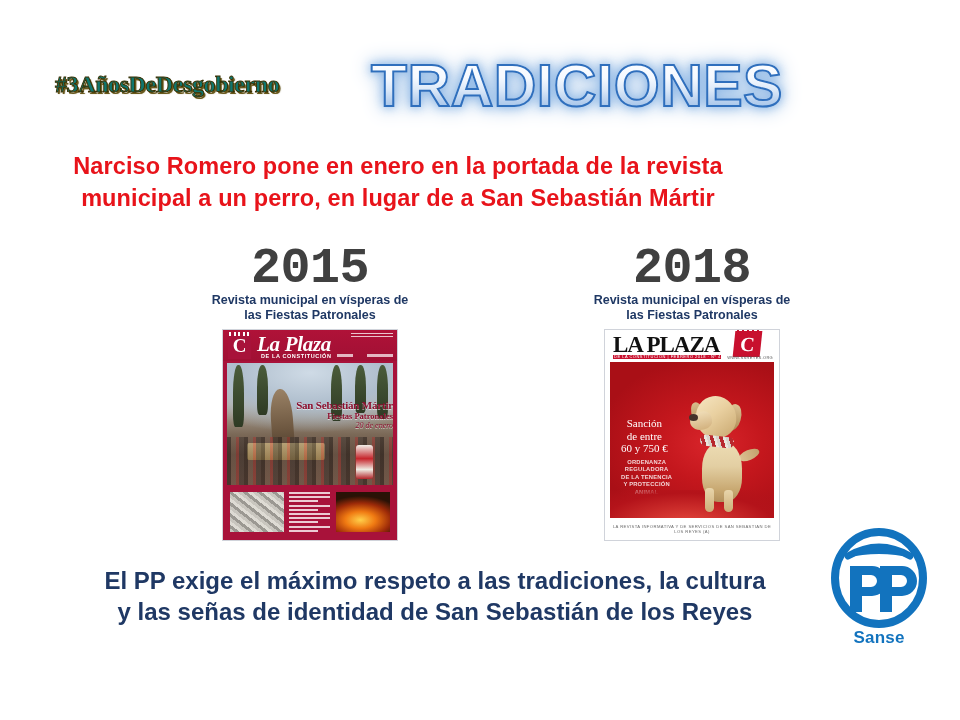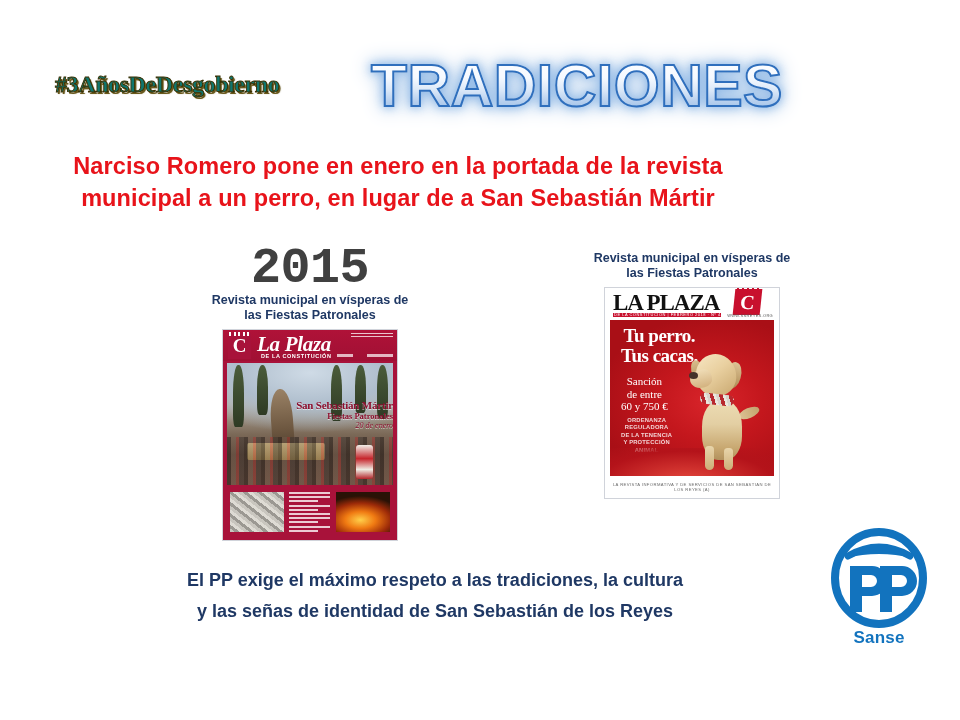--- a/index.html
+++ b/index.html
@@ -386,21 +386,21 @@
 
   
   .footer-claim {
     position: absolute;
     left: 40px;
     top: 565px;
     width: 790px;
     text-align: center;
     font-family: "Liberation Sans", sans-serif;
     font-weight: bold;
-    font-size: 18px;
+    font-size: 24px;
     line-height: 31px;
     color: #1F3864;
   }
 
   
   .pp-logo {
     position: absolute;
     left: 820px;
     top: 528px;
     width: 118px;
@@ -477,40 +477,37 @@
           <i class="s"></i>
           <i class="m"></i>
           <i class="s"></i>
       </div>
       <div class="c15-bphoto-r"></div>
     </div>
   </div>
 </div>
 
 <div class="cover-block" id="block-2018">
+  <div class="cover-year">2018</div>
   <div class="cover-caption">
     <div>Revista municipal en vísperas de</div>
     <div>las Fiestas Patronales</div>
   </div>
 
   <div class="cover-frame c18">
     <div class="c18-masthead">
       <div class="c18-title">LA PLAZA</div>
       <div class="c18-logo">C</div>
       <div class="c18-logo-dots"></div>
       <div class="c18-rule"></div>
       <div class="c18-rule-txt">DE LA CONSTITUCIÓN  |  FEBRERO 2018 · Nº 447</div>
       <div class="c18-url">WWW.SSREYES.ORG</div>
     </div>
 
     <div class="c18-red">
-      <div class="c18-h1">
-        <div>Tu perro.</div>
-        <div>Tus cacas.</div>
-      </div>
       <div class="c18-h2">
         <div>Sanción</div>
         <div>de entre</div>
         <div>60 y 750 €</div>
       </div>
       <div class="c18-h3">
         <div>ORDENANZA</div>
         <div>REGULADORA</div>
         <div>DE LA TENENCIA</div>
         <div>Y PROTECCIÓN</div>

